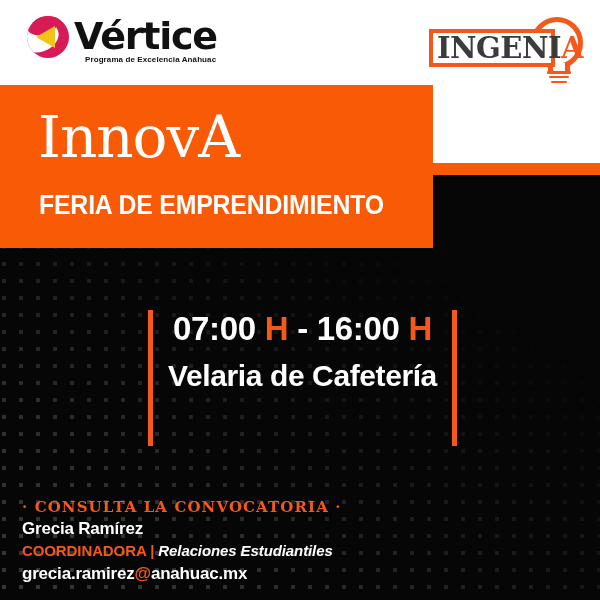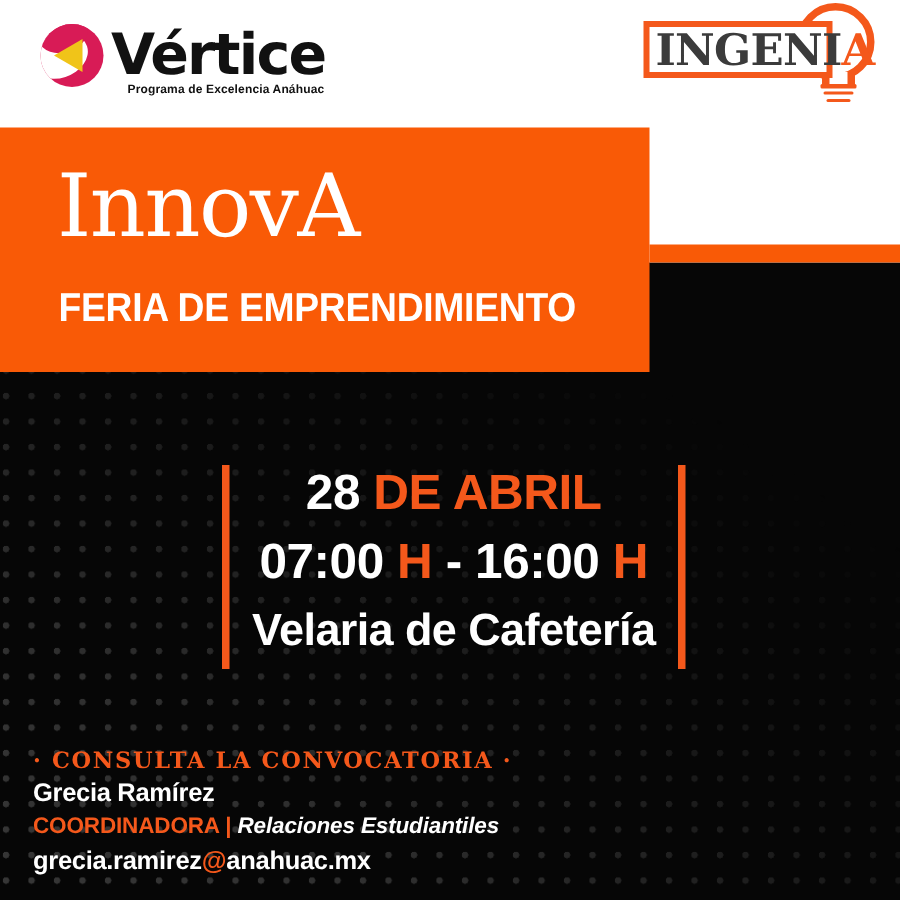--- a/index.html
+++ b/index.html
@@ -78,21 +78,21 @@
     font-family:"Liberation Sans", sans-serif;
     font-weight:bold;
     font-size:8px;
     letter-spacing:.1px;
     color:#111111;
     white-space:nowrap;
   }
 
   
   .ingenia-logo{
-    position:absolute;left:429px;top:2px;width:155px;height:72px;
+    position:absolute;left:429px;top:17px;width:155px;height:72px;
   }
   .ing-bulb{
     position:absolute;left:102px;top:0px;width:52px;height:52px;
     border-radius:50%;
     border:5px solid #f4581b;
     box-sizing:border-box;
     background:#ffffff;
   }
   .ing-neck{
     position:absolute;left:119px;top:46px;width:22px;height:10px;
@@ -243,22 +243,20 @@
   </div>
 
   <div class="orange-block"></div>
   <div class="orange-strip"></div>
   <div class="title-innova">InnovA</div>
   <div class="title-sub">FERIA DE EMPRENDIMIENTO</div>
 
   <div class="bar-left"></div>
   <div class="bar-right"></div>
   <div class="event-info">
-    <div class="ev-line ev-date"><span>28</span>
-      <span class="or">DE ABRIL</span></div>
     <div class="ev-line ev-time"><span>07:00</span>
       <span class="or">H</span>
       <span>-</span>
       <span>16:00</span>
       <span class="or">H</span></div>
     <div class="ev-line ev-place">Velaria de Cafetería</div>
   </div>
 
   <div class="footer">
     <div class="f-call">· CONSULTA LA CONVOCATORIA ·</div>

